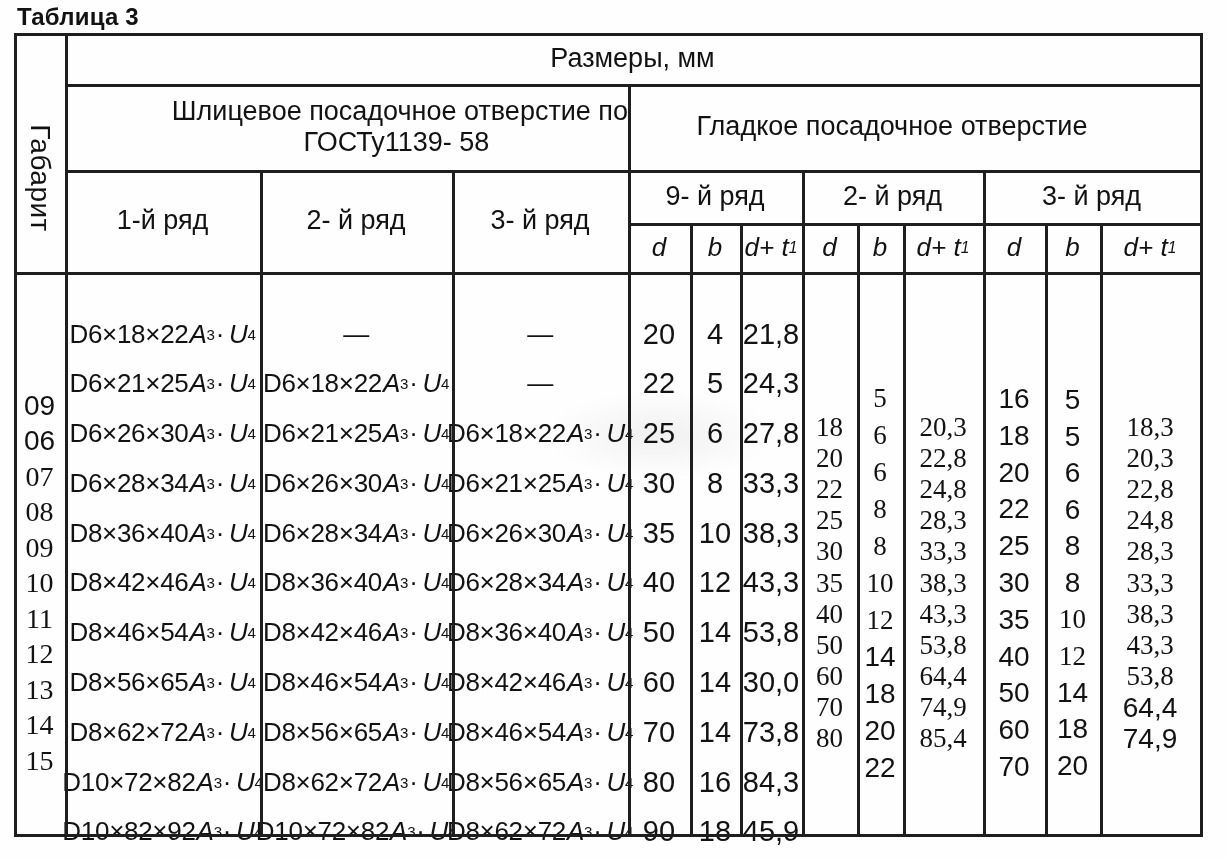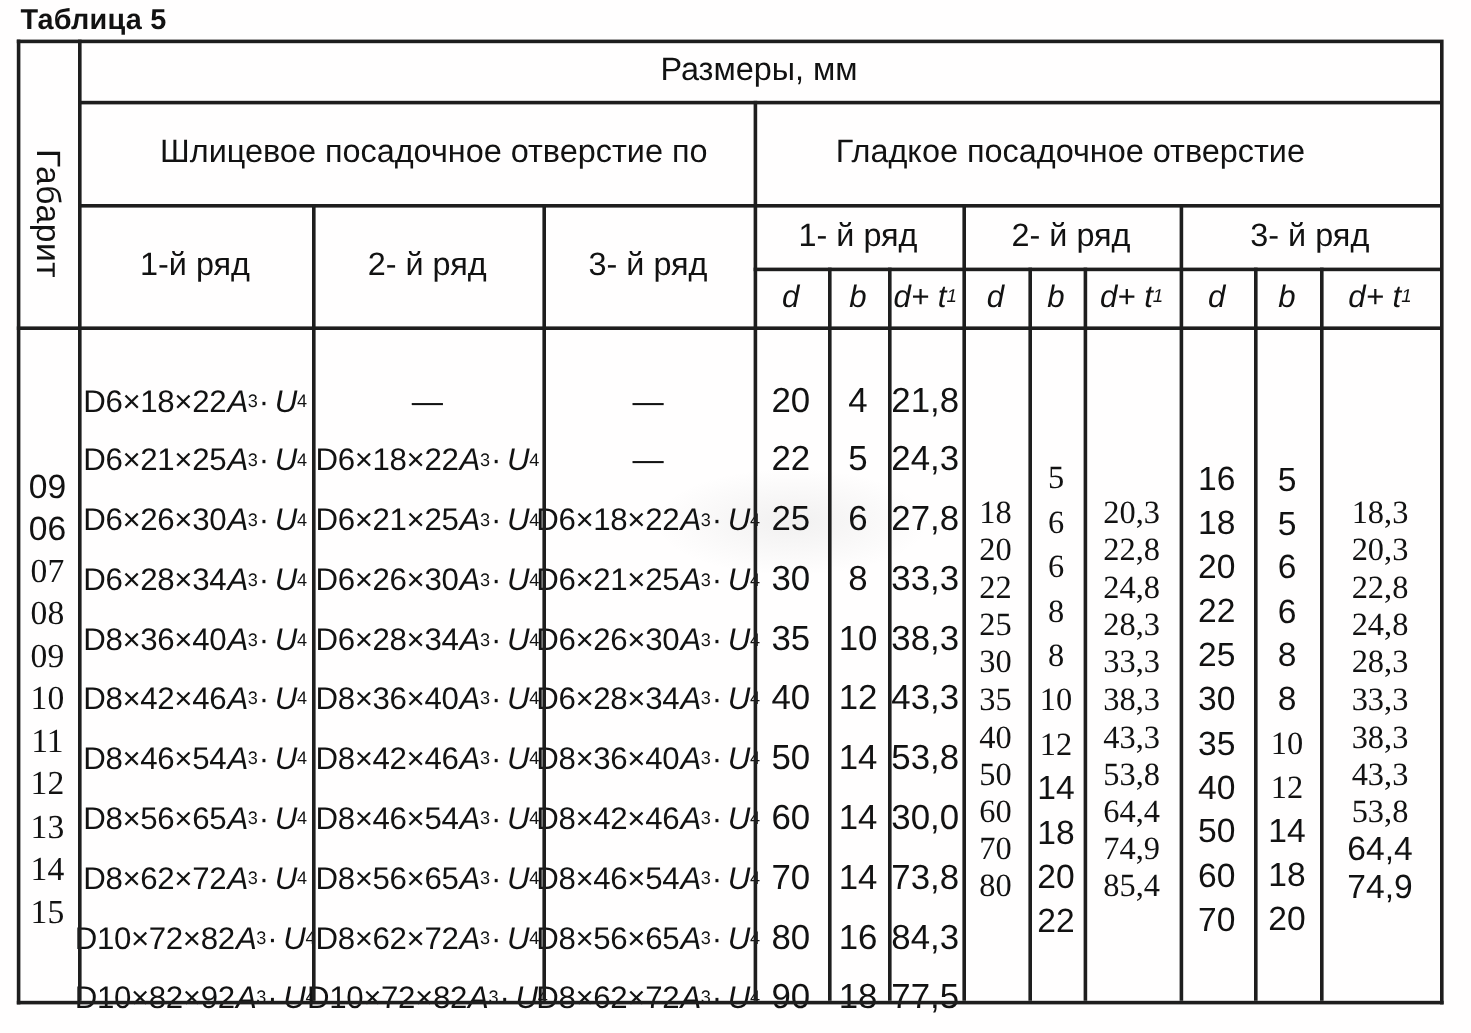--- a/index.html
+++ b/index.html
@@ -6,21 +6,21 @@
   .canvas{position:relative;width:1226px;height:861px;background:#fffefe;overflow:hidden;
           font-family:"Liberation Sans","DejaVu Sans",sans-serif;color:#121212;}
   .title{position:absolute;left:17px;top:3px;font-size:24px;font-weight:600;letter-spacing:0.2px;}
   
   .ln{position:absolute;background:#1e1e1e;}
   
   .hc{position:absolute;display:flex;align-items:center;justify-content:center;
       font-size:27px;line-height:1.15;text-align:center;}
   .hc i, .hc sub{line-height:1;}
   .spline-hdr{flex-direction:column;justify-content:center;align-items:stretch;}
-  .spline-hdr .l1{text-align:center;padding-left:30px;}
+  .spline-hdr .l1{text-align:right;padding-left:30px;}
   .spline-hdr .l2{text-align:center;transform:translateX(50px);}
   .rot{transform:rotate(90deg);white-space:nowrap;font-size:28px;letter-spacing:0.5px;}
   .dbt{font-style:italic;font-size:26px;}
   .dbt sub{font-size:0.6em;vertical-align:-0.3em;}
   
   .bcol{position:absolute;top:272px;height:640px;display:flex;align-items:center;justify-content:center;}
   .stack{display:flex;flex-direction:column;align-items:center;transform:translateY(-9px);}
   .v{display:flex;align-items:center;justify-content:center;white-space:nowrap;}
   .v sub{font-size:0.58em;vertical-align:-0.25em;font-style:normal;}
   .itl{font-style:italic;margin-left:1px;}
@@ -34,40 +34,41 @@
   .col-t3 .v:nth-child(n+10){font-family:"Liberation Sans","DejaVu Sans",sans-serif;font-size:28px;}
   .col-gab .v{font-size:28px;}
   .col-gab .v:nth-child(n+3){font-family:"Liberation Serif","DejaVu Serif",serif;}
   .watermark{position:absolute;left:545px;top:390px;width:230px;height:90px;border-radius:50%;
              background:radial-gradient(ellipse at center, rgba(120,120,120,0.10), rgba(255,255,255,0) 70%);}
 </style>
 </head>
 <body>
 
 <div class="canvas">
-  <div class="title">Таблица 5</div>
+  <div class="title">Таблица 3</div>
   <div class="watermark"></div>
 
   <div class="hc" style="left:65px;top:33px;width:1135px;height:51px;">Размеры, мм</div>
 
   <div class="hc" style="left:14px;top:84px;width:51px;height:188px;">
     <span class="rot">Габарит</span>
   </div>
 
   <div class="hc spline-hdr" style="left:65px;top:84px;width:563px;height:86px;">
     <div class="l1">Шлицевое посадочное отверстие по</div>
+    <div class="l2">ГОСТу1139- 58</div>
   </div>
 
   <div class="hc" style="left:628px;top:84px;width:528px;height:86px;">Гладкое посадочное отверстие</div>
 
   <div class="hc" style="left:65px;top:170px;width:195px;height:102px;">1-й ряд</div>
   <div class="hc" style="left:260px;top:170px;width:192px;height:102px;">2- й ряд</div>
   <div class="hc" style="left:452px;top:170px;width:176px;height:102px;">3- й ряд</div>
 
-  <div class="hc" style="left:628px;top:170px;width:174px;height:53px;">1- й ряд</div>
+  <div class="hc" style="left:628px;top:170px;width:174px;height:53px;">9- й ряд</div>
   <div class="hc" style="left:802px;top:170px;width:181px;height:53px;">2- й ряд</div>
   <div class="hc" style="left:983px;top:170px;width:217px;height:53px;">3- й ряд</div>
 
   <div class="hc dbt" style="left:628px;top:223px;width:62px;height:49px;">d</div>
   <div class="hc dbt" style="left:690px;top:223px;width:50px;height:49px;">b</div>
   <div class="hc dbt" style="left:740px;top:223px;width:62px;height:49px;">d+ t<sub>1</sub></div>
   <div class="hc dbt" style="left:802px;top:223px;width:55px;height:49px;">d</div>
   <div class="hc dbt" style="left:857px;top:223px;width:46px;height:49px;">b</div>
   <div class="hc dbt" style="left:903px;top:223px;width:80px;height:49px;">d+ t<sub>1</sub></div>
   <div class="hc dbt" style="left:983px;top:223px;width:62px;height:49px;">d</div>
@@ -380,21 +381,21 @@
           <div class="v" style="height: 49.8px;">21,8</div>
           <div class="v" style="height: 49.8px;">24,3</div>
           <div class="v" style="height: 49.8px;">27,8</div>
           <div class="v" style="height: 49.8px;">33,3</div>
           <div class="v" style="height: 49.8px;">38,3</div>
           <div class="v" style="height: 49.8px;">43,3</div>
           <div class="v" style="height: 49.8px;">53,8</div>
           <div class="v" style="height: 49.8px;">30,0</div>
           <div class="v" style="height: 49.8px;">73,8</div>
           <div class="v" style="height: 49.8px;">84,3</div>
-          <div class="v" style="height: 49.8px;">77,5</div>
+          <div class="v" style="height: 49.8px;">45,9</div>
         </div>
       </div>
       <div class="bcol col-d2" style="left: 802px; width: 55px;">
         <div class="stack">
           <div class="v" style="height: 31.2px;">18</div>
           <div class="v" style="height: 31.2px;">20</div>
           <div class="v" style="height: 31.2px;">22</div>
           <div class="v" style="height: 31.2px;">25</div>
           <div class="v" style="height: 31.2px;">30</div>
           <div class="v" style="height: 31.2px;">35</div>

